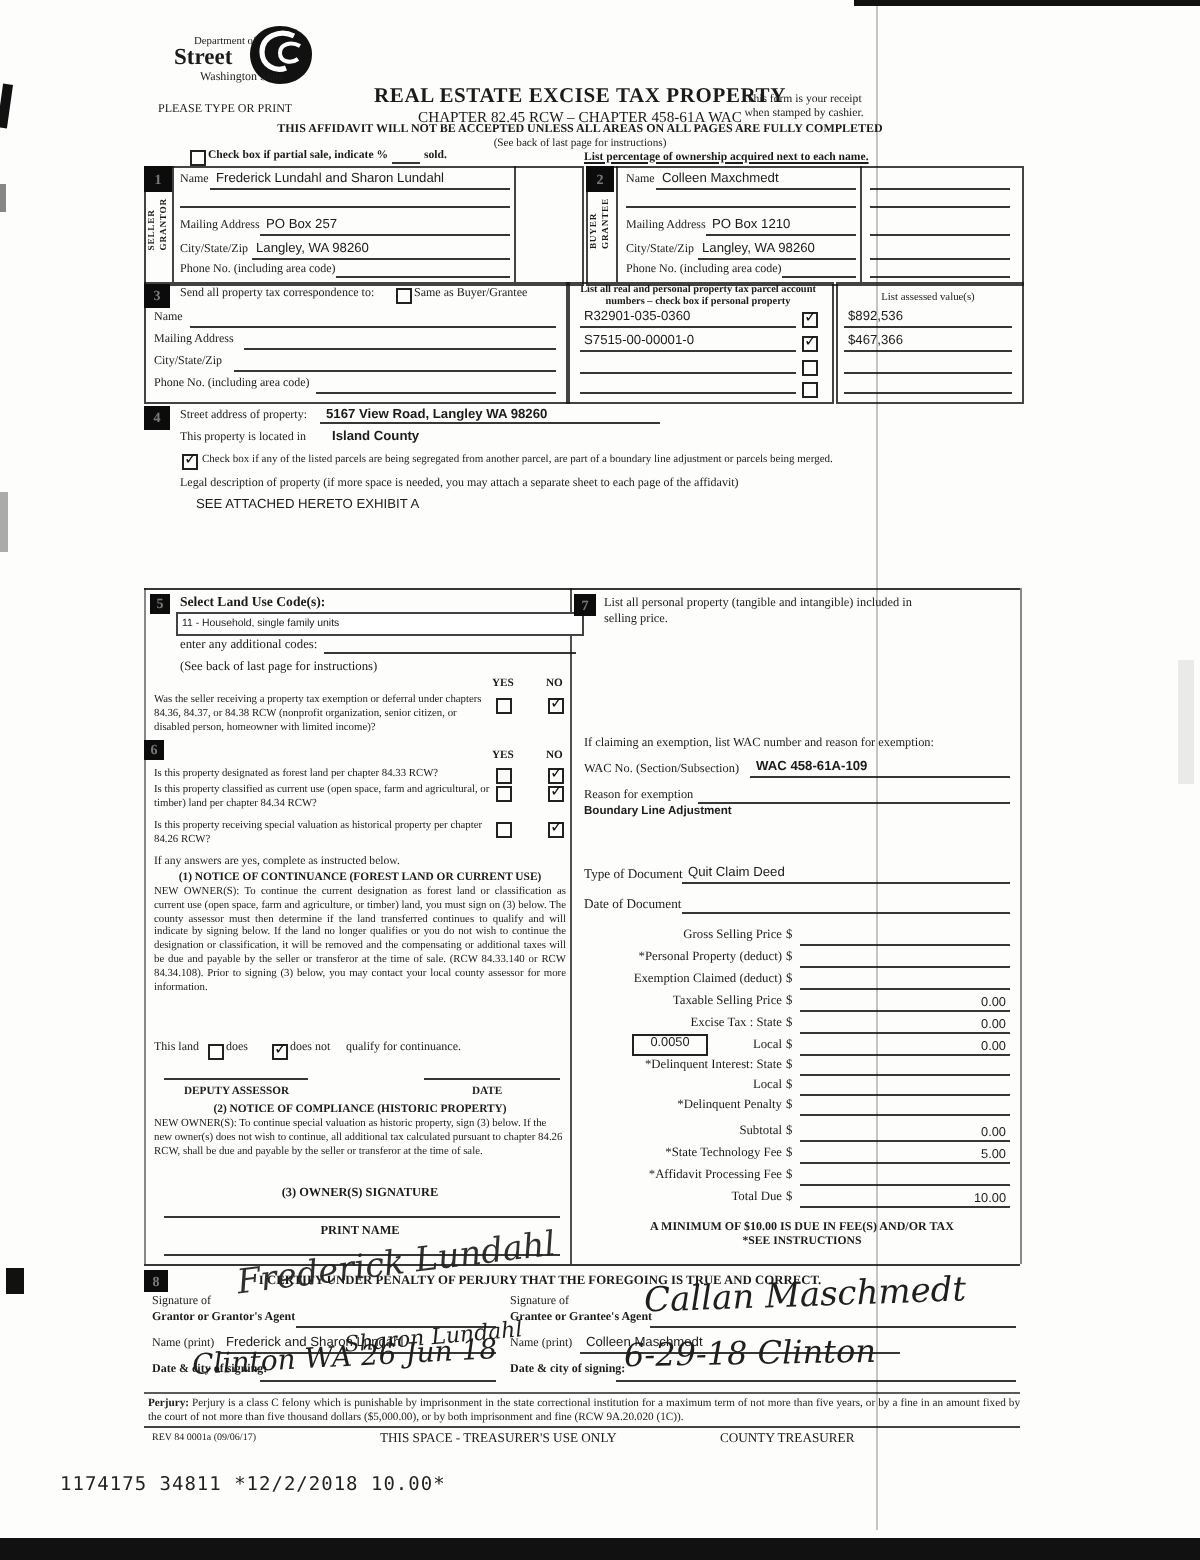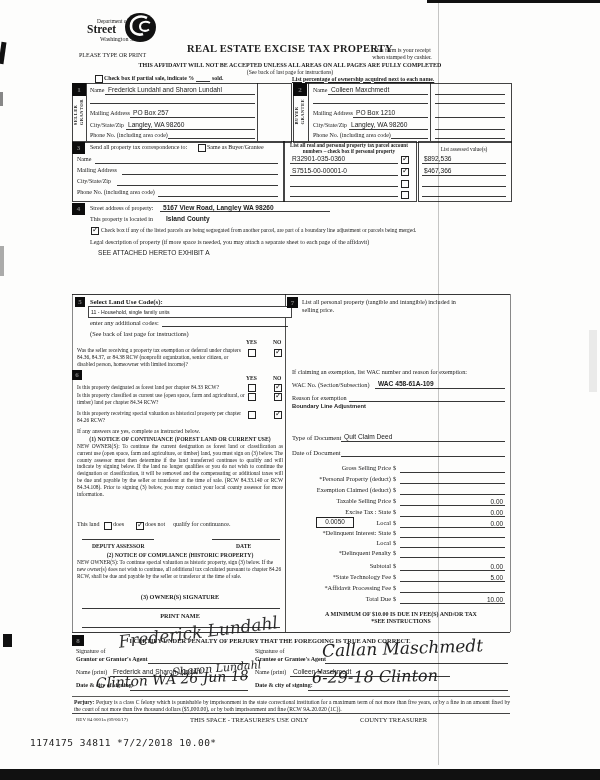--- a/index.html
+++ b/index.html
@@ -54,20 +54,21 @@
       <path d="M23 6 c-7-3.5-16 0-16 8 c0 7 7 10 12 8" stroke="#fdfdfc" stroke-width="2.6" fill="none"></path>
       <path d="M26 11 c-4.5-2.5-10-1-10 3.5 c0 4.5 5.5 5.5 9 3" stroke="#fdfdfc" stroke-width="2" fill="none"></path>
     </svg>
   </div>
   <div class="lbl" style="left:97px;top:18px;font-size:5.4px;">Department of</div>
   <div class="abs b ser" style="left:87px;top:23px;font-size:11.5px;">Street</div>
   <div class="lbl" style="left:100px;top:36px;font-size:6px;">Washington State</div>
   <div class="lbl" style="left:79px;top:52px;font-size:6px;">PLEASE TYPE OR PRINT</div>
 
   <div class="abs b ser" style="left:170px;top:43px;width:240px;text-align:center;font-size:10.5px;letter-spacing:.3px;">REAL ESTATE EXCISE TAX PROPERTY</div>
+  <div class="abs ser" style="left:170px;top:54px;width:240px;text-align:center;font-size:7.6px;">CHAPTER 82.45 RCW  –  CHAPTER 458-61A WAC</div>
   <div class="abs b ser" style="left:100px;top:62px;width:380px;text-align:center;font-size:6px;">THIS AFFIDAVIT WILL NOT BE ACCEPTED UNLESS ALL AREAS ON ALL PAGES ARE FULLY COMPLETED</div>
   <div class="abs ser" style="left:170px;top:68.5px;width:240px;text-align:center;font-size:5.6px;">(See back of last page for instructions)</div>
   <div class="abs ser" style="left:368px;top:47px;width:68px;font-size:5.8px;text-align:center;line-height:1.25;">This form is your receipt when stamped by cashier.</div>
 
   <div class="cb" style="left:95px;top:75px;"></div>
   <div class="lbl" style="left:104px;top:74.5px;font-weight:bold;font-size:5.8px;">Check box if partial sale, indicate %</div>
   <div class="ln" style="left:196px;top:81px;width:14px;"></div>
   <div class="lbl" style="left:212px;top:74.5px;font-weight:bold;font-size:5.8px;">sold.</div>
   <div class="lbl b" style="left:292px;top:75.5px;font-size:5.8px;text-decoration:underline;">List percentage of ownership acquired next to each name.</div>
 
@@ -365,15 +366,15 @@
   <div class="abs" style="left:72px;top:696px;width:438px;height:1px;background:rgba(20,20,20,.7);"></div>
 
   <div class="abs ser" style="left:74px;top:699px;width:436px;font-size:5.6px;line-height:1.25;text-align:justify;">
     <b>Perjury:</b><span> Perjury is a class C felony which is punishable by imprisonment in the state correctional institution for a maximum term of not more than five years, or by a fine in an amount fixed by the court of not more than five thousand dollars ($5,000.00), or by both imprisonment and fine (RCW 9A.20.020 (1C)).</span>
   </div>
   <div class="abs" style="left:72px;top:713px;width:438px;height:1px;background:rgba(20,20,20,.8);"></div>
 
   <div class="lbl" style="left:76px;top:717px;font-size:5px;">REV 84 0001a (09/06/17)</div>
   <div class="abs ser" style="left:190px;top:715.5px;font-size:6.6px;white-space:nowrap;">THIS SPACE - TREASURER'S USE ONLY</div>
   <div class="abs ser" style="left:360px;top:715.5px;font-size:6.6px;white-space:nowrap;">COUNTY TREASURER</div>
-  <div class="stamp" style="left:30px;top:737px;">1174175 34811 *7/2/2018 10.00*</div>
+  <div class="stamp" style="left:30px;top:737px;">1174175 34811 *12/2/2018 10.00*</div>
 
 </div>
 
 </body></html>

